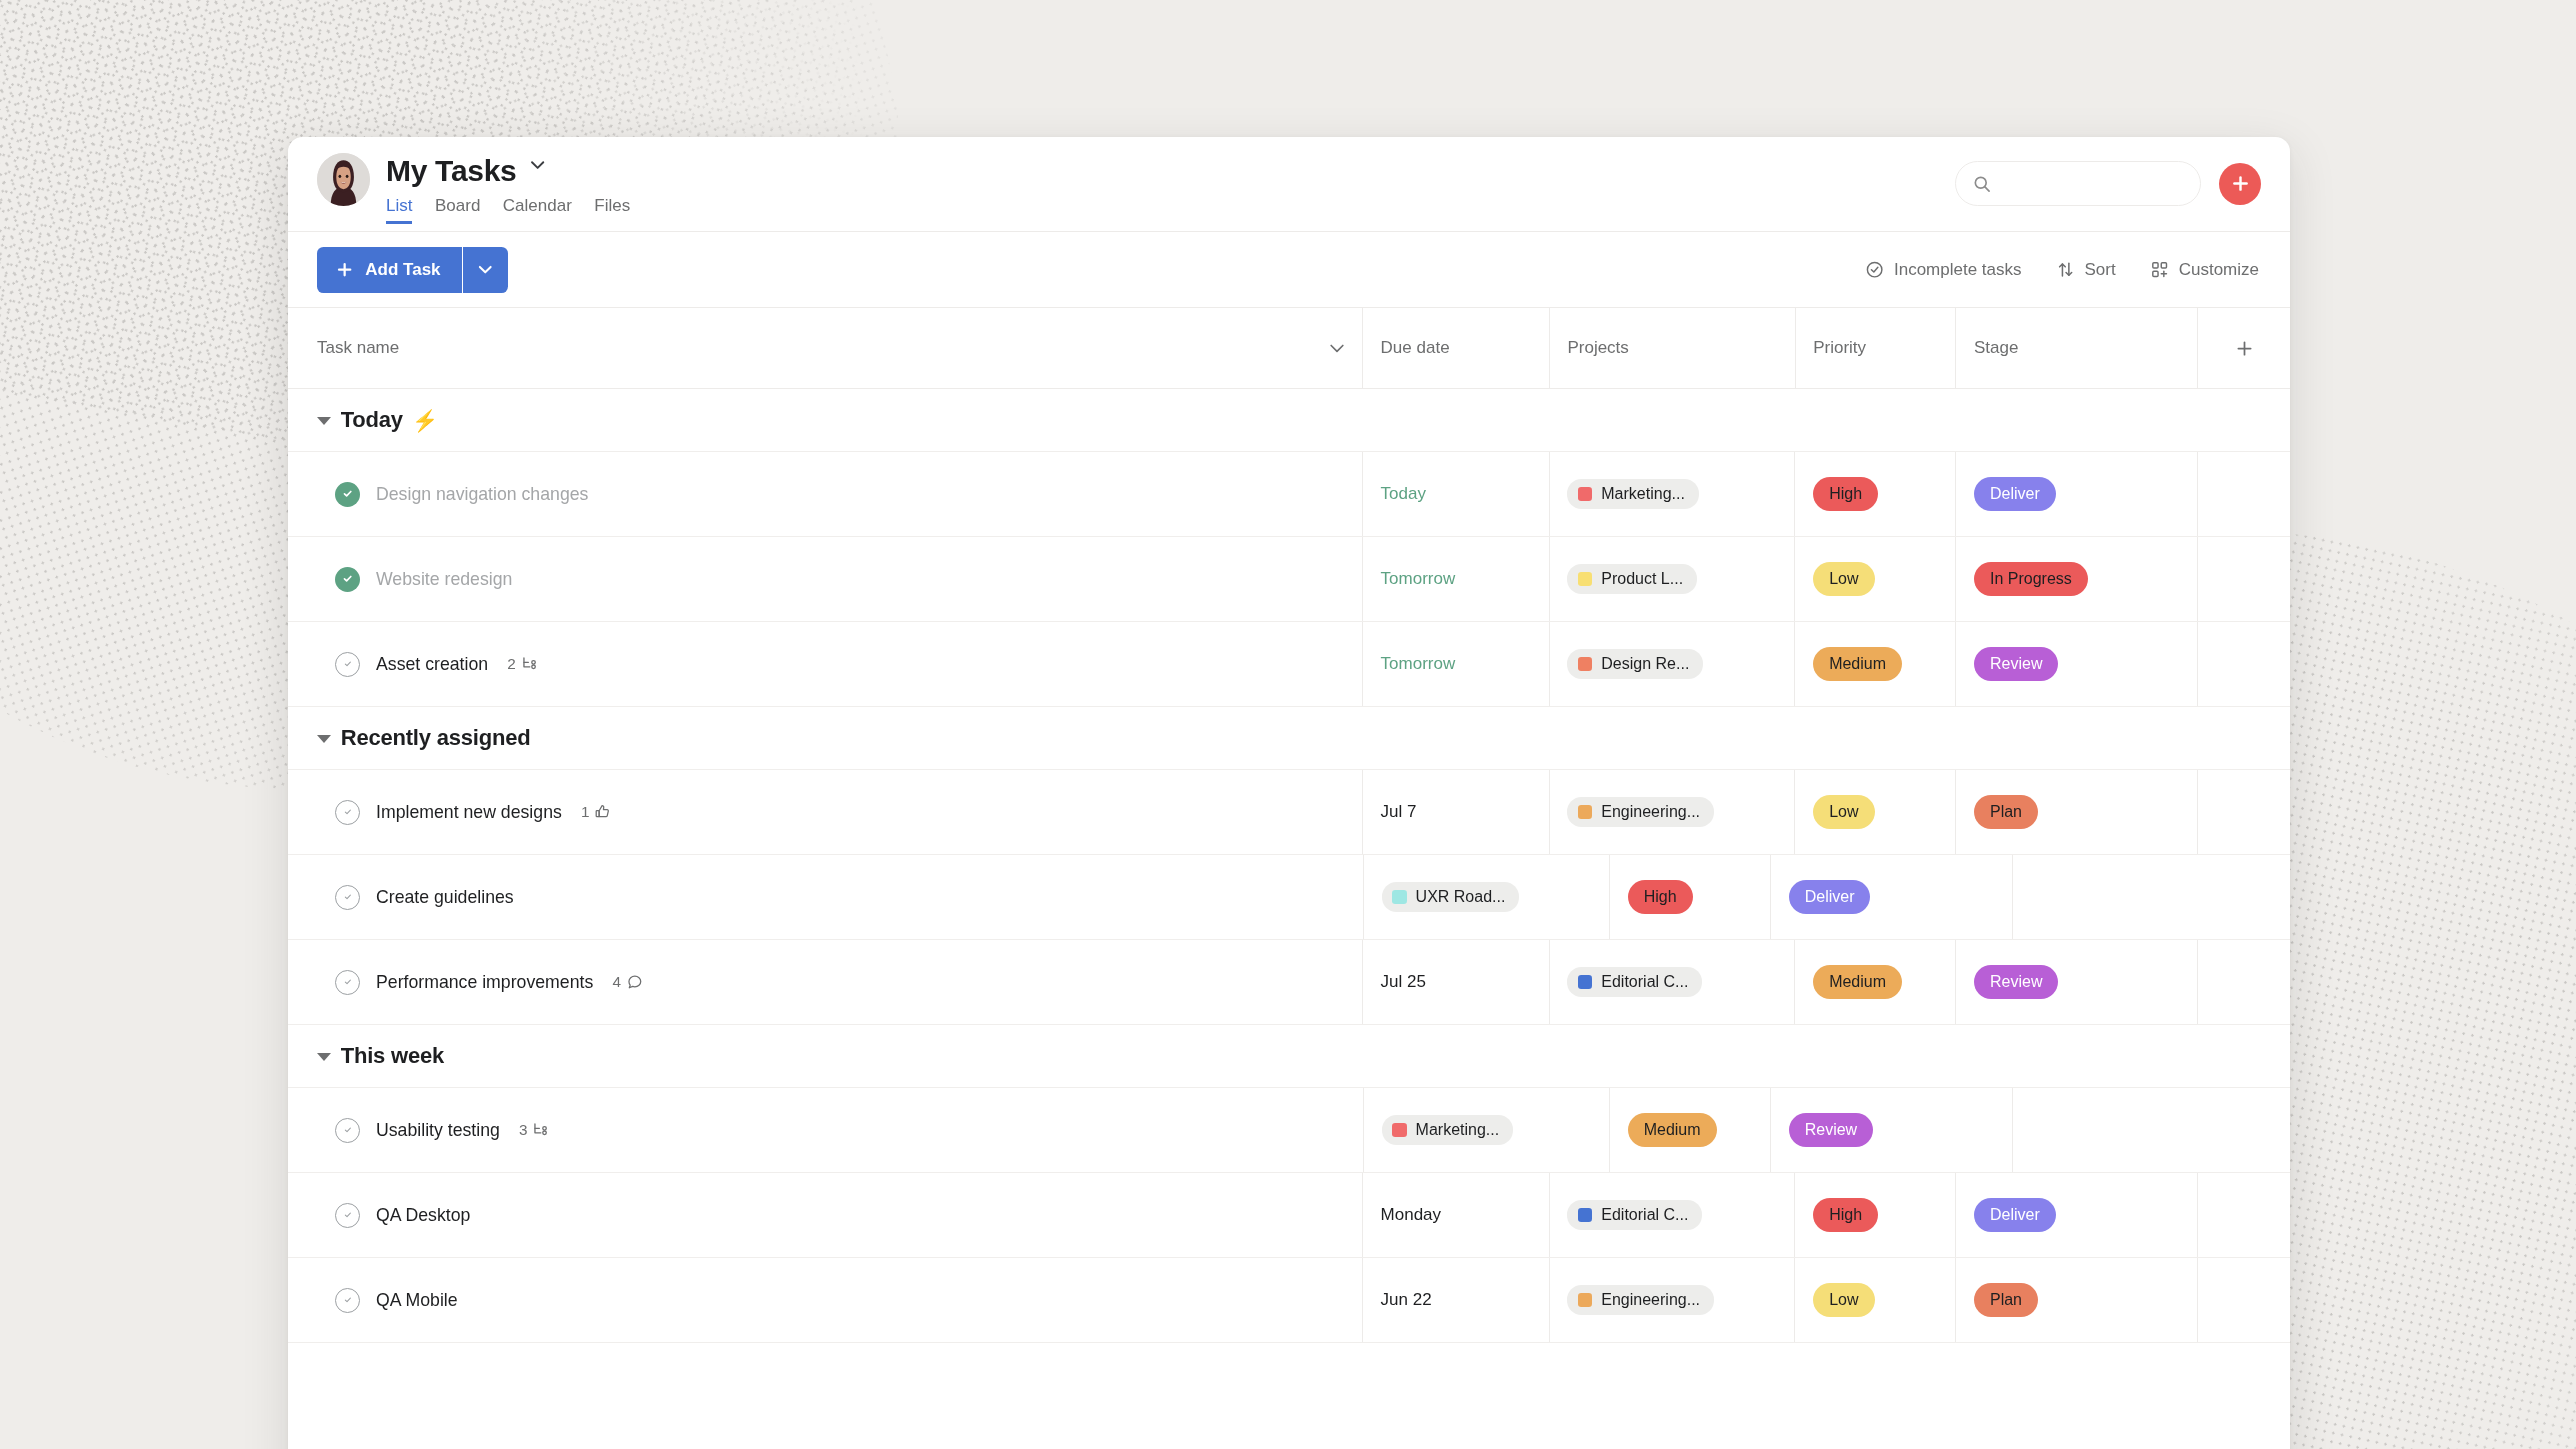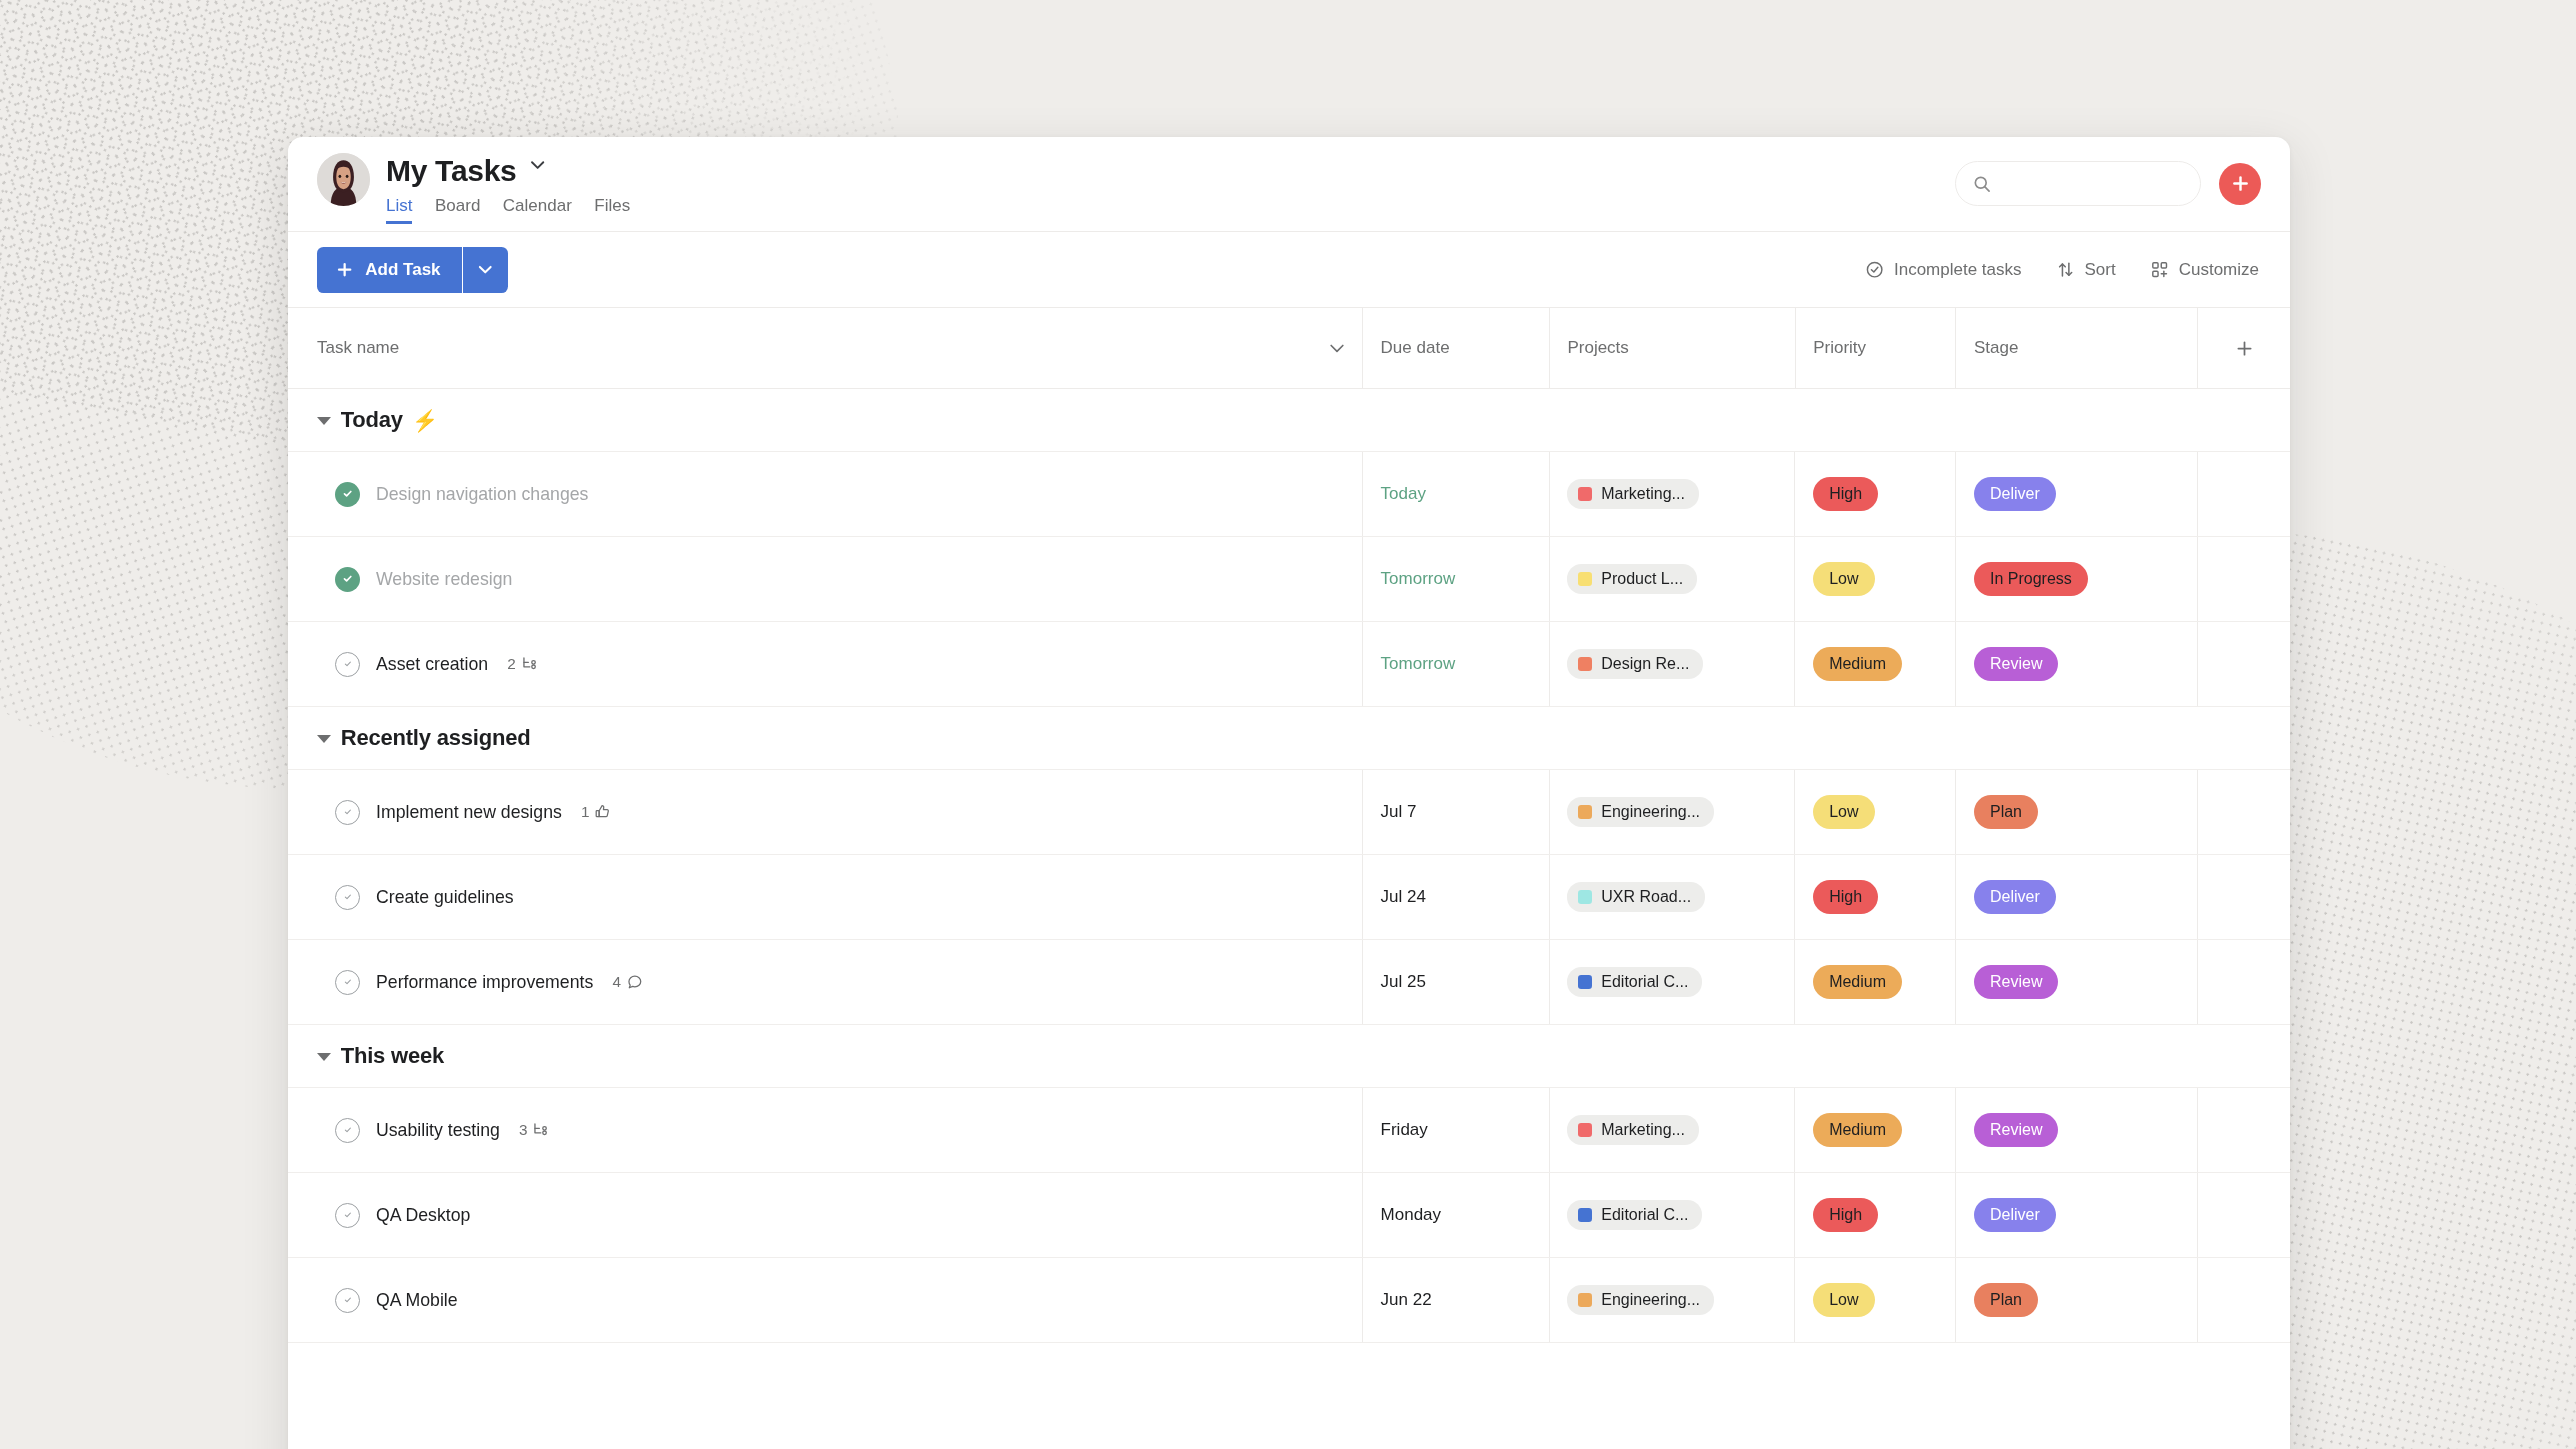--- a/index.html
+++ b/index.html
@@ -462,23 +462,20 @@
         </div>
         <div class="trow">
           <div class="td task col-task">
             <div class="check todo">
               <svg viewBox="0 0 24 24">
                 <polyline points="7.6 12.3 10.6 15.2 16.4 9" fill="none" stroke="currentColor" stroke-width="1.8" stroke-linecap="round" stroke-linejoin="round"></polyline>
               </svg>
             </div>
             <span class="task-name">Create guidelines</span>
           </div>
-          <div class="td col-due">
-            <span class="due normal">Jul 24</span>
-          </div>
           <div class="td col-proj">
             <span class="proj-chip">
               <span class="proj-dot" style="background: rgb(158, 231, 227);"></span>
               <span class="proj-label">UXR Road...</span>
             </span>
           </div>
           <div class="td col-prio">
             <span class="pill" style="background: rgb(235, 90, 90); color: rgb(30, 31, 33);">High</span>
           </div>
           <div class="td col-stage">
@@ -533,23 +530,20 @@
             <span class="meta">
               <span>3</span>
               <svg viewBox="0 0 24 24">
                 <path d="M4 4v12h8" fill="none" stroke="currentColor" stroke-width="1.8" stroke-linecap="round" stroke-linejoin="round"></path>
                 <path d="M4 10h6" fill="none" stroke="currentColor" stroke-width="1.8" stroke-linecap="round"></path>
                 <circle cx="17" cy="10" r="2.4" fill="none" stroke="currentColor" stroke-width="1.8"></circle>
                 <circle cx="17" cy="16" r="2.4" fill="none" stroke="currentColor" stroke-width="1.8"></circle>
               </svg>
             </span>
           </div>
-          <div class="td col-due">
-            <span class="due normal">Friday</span>
-          </div>
           <div class="td col-proj">
             <span class="proj-chip">
               <span class="proj-dot" style="background: rgb(240, 106, 106);"></span>
               <span class="proj-label">Marketing...</span>
             </span>
           </div>
           <div class="td col-prio">
             <span class="pill" style="background: rgb(236, 171, 89); color: rgb(30, 31, 33);">Medium</span>
           </div>
           <div class="td col-stage">

